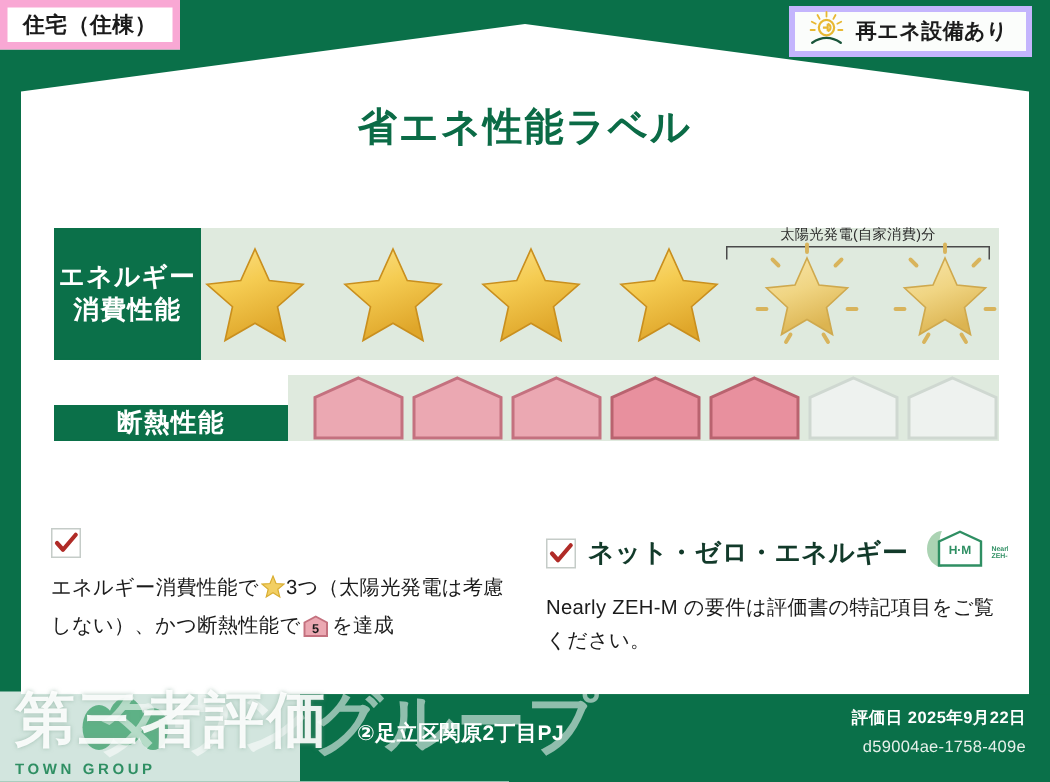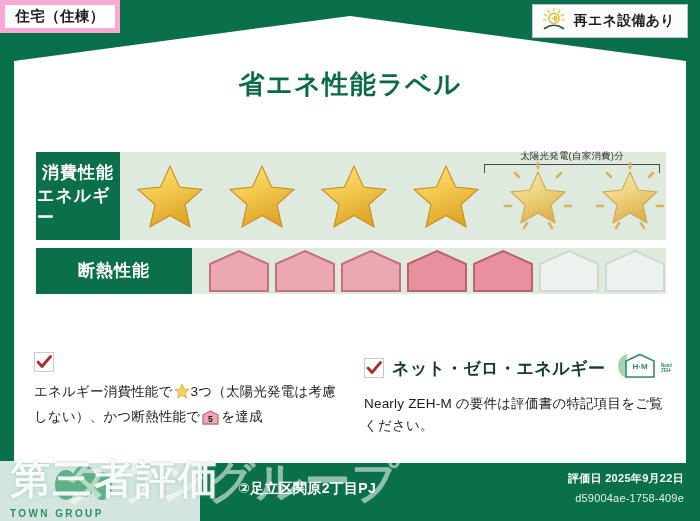--- a/index.html
+++ b/index.html
@@ -22,43 +22,43 @@
   .corner-tag {
     position:absolute; left:0px; top:0px; width:120px; height:33px;
     background:#ffffff; border:5px solid #f9a8d4;
     display:flex; align-items:center; justify-content:center;
     font-size:14.5px; font-weight:bold; color:#1b1b1b; letter-spacing:.4px;
     z-index:6;
   }
   
   .re-badge {
     position:absolute; right:12px; top:4px; height:34px;
-    background:#fbfdfb; border:1px solid #c4b5fd;
+    background:#fbfdfb; border:4px solid #c4b5fd;
     display:flex; align-items:center; gap:7px;
     padding:0 12px 0 8px; z-index:6;
   }
   .re-badge .lbl { font-size:14px; font-weight:bold; color:#1b1b1b; letter-spacing:.3px; }
   
   .title-wrap { position:absolute; left:0; right:0; top:62px; text-align:center; z-index:5; }
   .title-sub { font-size:14.5px; font-weight:bold; color:#0b6b46; letter-spacing:1px; }
   .title-main { font-size:26px; font-weight:bold; color:#0b6b46; letter-spacing:1.5px; margin-top:5px; }
 
   
   .rows { position:absolute; left:36px; top:152px; width:630px; z-index:5; }
   .rate-row { display:flex; height:88px; margin-bottom:8px; }
-  .rate-row.insul { height:46px; margin-bottom:16px; }
+  .rate-row.insul { height:46px; margin-bottom:16px;align-items:flex-end; }
   .row-label {
     width:160px; background:#0b7049; color:#ffffff;
     display:flex; flex-direction:column; align-items:center; justify-content:center;
     font-weight:bold; font-size:17px; line-height:1.32; letter-spacing:1px;
     border:1px solid #0b7049;
   }
   .row-value {
     flex:1; background:#dfeade; position:relative;
-    display:flex; align-items:center; padding-left:14px; gap:20px;
+    display:flex; align-items:center; gap:20px;
   }
   .row-value.insul { gap:4px; padding-left:16px; }
 
   
   .star { width:72px; height:70px; position:relative; flex:0 0 auto; }
   .star svg { display:block; }
   
   .solar-note {
     position:absolute; right:6px; top:-2px; width:176px; text-align:center;
     font-size:9.5px; color:#2c2c2c; letter-spacing:.2px; white-space:nowrap;
@@ -175,22 +175,22 @@
   </div>
 
   <div class="title-wrap">
     <div class="title-main">省エネ性能ラベル</div>
   </div>
 
   <div class="rows">
 
     <div class="rate-row">
       <div class="row-label">
+        <span>エネルギー</span>
         <span>消費性能</span>
-        <span>エネルギー</span>
       </div>
       <div class="row-value">
         <div class="star">
           <svg width="72" height="70" viewBox="0 0 72 70">
             <defs>
                 <linearGradient id="gs1" x1="0" y1="0" x2="0.4" y2="1">
               <stop offset="0" stop-color="#fbe08a"></stop>
                   <stop offset="0.45" stop-color="#f5cc52"></stop>
                   <stop offset="1" stop-color="#dfa62a"></stop>
             </linearGradient>

